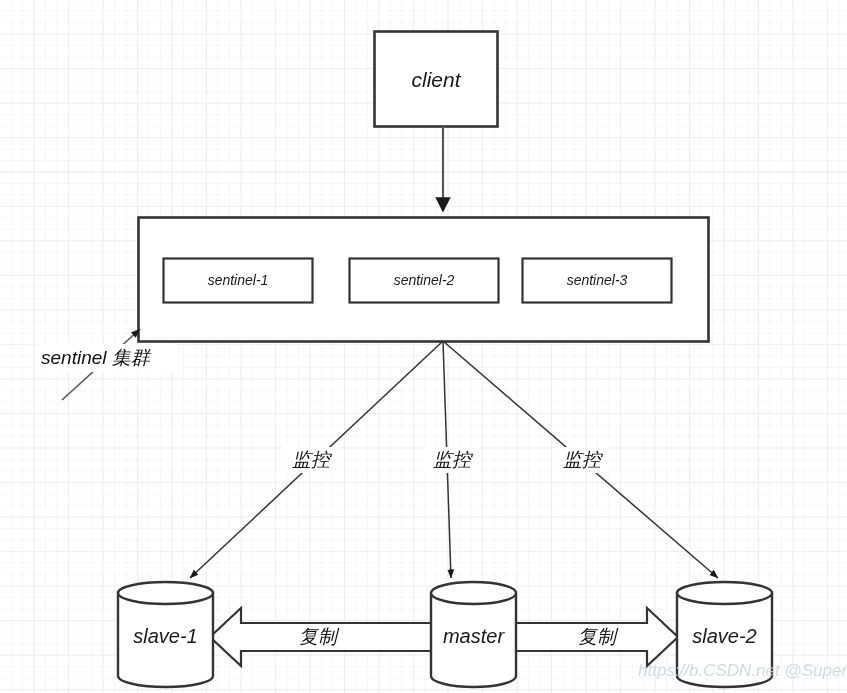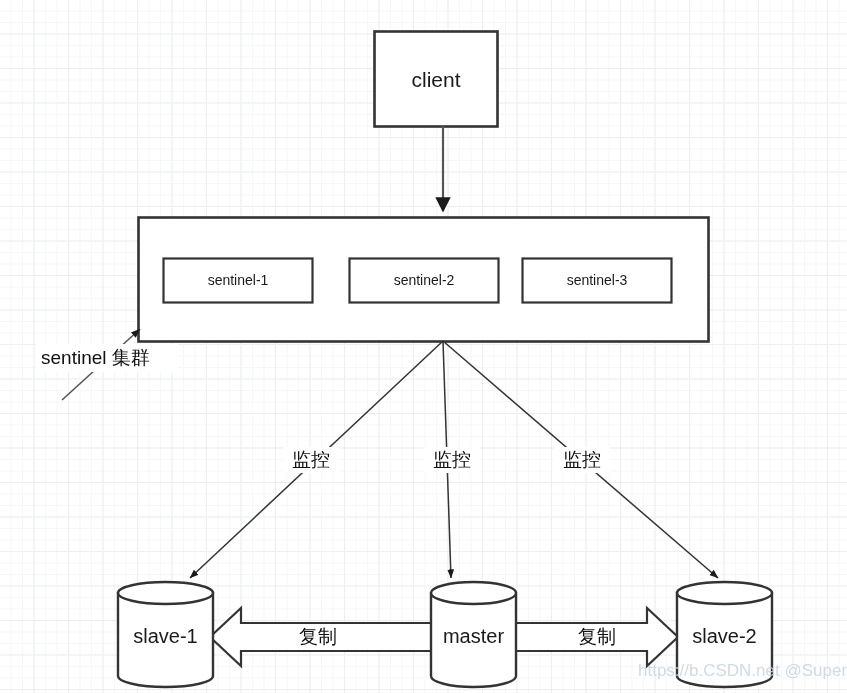--- a/index.html
+++ b/index.html
@@ -14,20 +14,21 @@
     background-color: #ffffff;
     background-image:
       linear-gradient(to right, #eceef1 1px, transparent 1px),
       linear-gradient(to bottom, #eceef1 1px, transparent 1px),
       linear-gradient(to right, #f6f7f8 1px, transparent 1px),
       linear-gradient(to bottom, #f6f7f8 1px, transparent 1px);
     background-size: 34.5px 34.5px, 34.5px 34.5px, 11.5px 11.5px, 11.5px 11.5px;
     background-position: -1px -1px, -1px -1px, -1px -1px, -1px -1px;
     overflow: hidden;
     font-family: "Liberation Sans", "DejaVu Sans", sans-serif;
+    font-style: italic;
   }
   #diagram-svg {
     position: absolute;
     left: 0;
     top: 0;
     width: 847px;
     height: 693px;
   }
   .node-label {
     font-family: "Liberation Sans", "DejaVu Sans", sans-serif;

